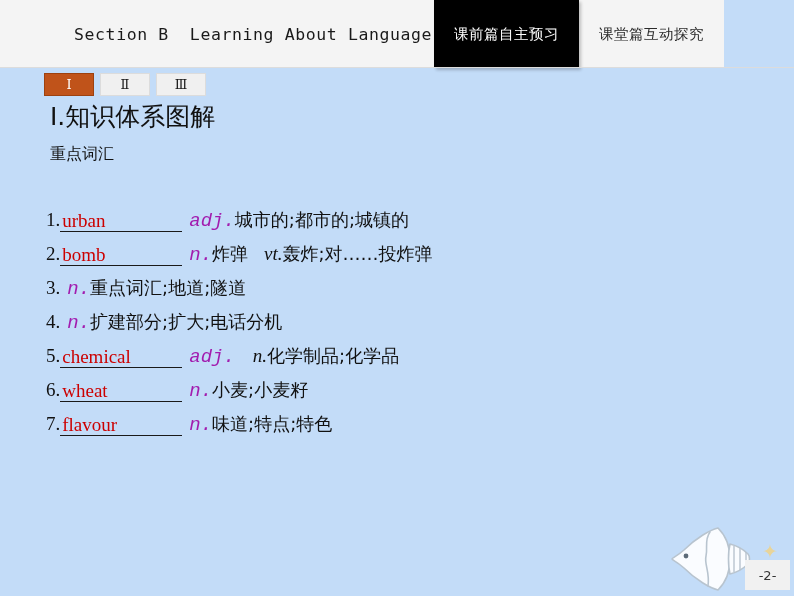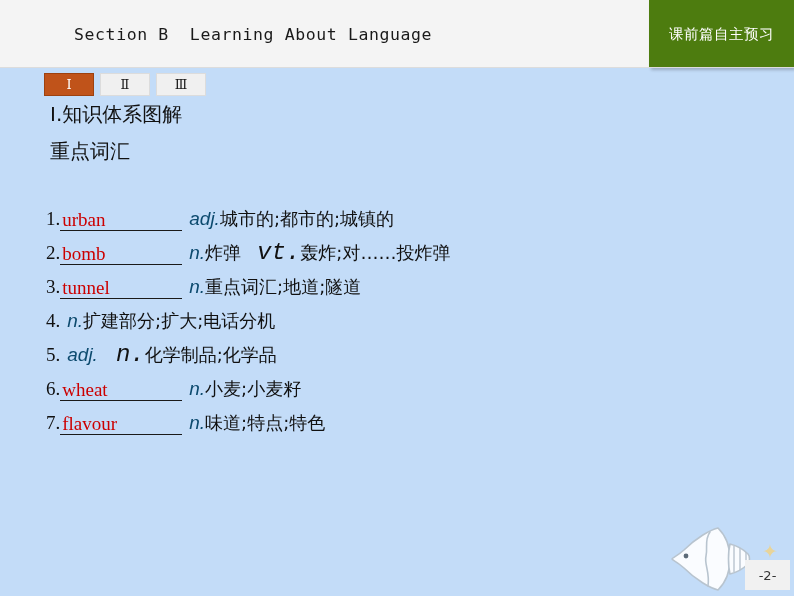--- a/index.html
+++ b/index.html
@@ -12,21 +12,21 @@
     overflow: hidden;
     background: #c3dcf8;
     font-family: "Liberation Serif", serif;
     position: relative;
   }
 
   
   .header {
     position: absolute;
     left: 0; top: 0;
-    width: 794px;
+    width: 724px;
     height: 68px;
     background: #f4f4f4;
     box-sizing: border-box;
   }
   .header-title {
     position: absolute;
     left: 74px;
     top: 0;
     height: 68px;
     display: flex;
@@ -51,21 +51,21 @@
     justify-content: center;
     font-family: "DejaVu Sans", "Liberation Sans", sans-serif;
     font-size: 14.5px;
     color: #2a2a2a;
     width: 145px;
     height: 68px;
     box-sizing: border-box;
     letter-spacing: 0.5px;
   }
   .htab.active {
-    background: #4d7c0f;
+    background: #000000;
     color: #ffffff;
     box-shadow: 2px 2px 3px rgba(0,0,0,0.22);
   }
   .header-rule {
     position: absolute;
     left: 0;
     top: 67px;
     width: 794px;
     height: 1px;
     background: #dcdcdc;
@@ -101,30 +101,30 @@
   
   .content {
     position: absolute;
     left: 0;
     top: 104px;
     width: 794px;
   }
   .sec-title {
     margin-left: 50px;
     font-family: "DejaVu Sans", "Liberation Sans", sans-serif;
-    font-size: 20px;
+    font-size: 25px;
     color: #111111;
     line-height: 1.0;
     white-space: pre;
   }
   .sub-title {
     margin-left: 50px;
     margin-top: 17px;
     font-family: "DejaVu Sans", "Liberation Sans", sans-serif;
-    font-size: 20px;
+    font-size: 16px;
     color: #111111;
     line-height: 1.0;
   }
 
   .vocab-list {
     margin: 0;
     padding: 0;
     list-style: none;
     margin-top: 18px;
   }
@@ -153,36 +153,36 @@
     height: 23px;
   }
   .v-word {
     font-family: "Liberation Serif", serif;
     font-size: 19px;
     color: #cc0000;
     position: relative;
     top: 1px;
   }
   .v-pos {
-    font-family: Liberation Sans, sans-serif;
+    font-family: Liberation Mono, monospace;
     font-style: italic;
     font-size: 19px;
-    color: #0c4a6e;
+    color: #a21caf;
     margin-left: 7px;
   }
   .v-def {
     font-family: "DejaVu Sans", "Liberation Sans", sans-serif;
     font-size: 18px;
     color: #111;
     margin-top: 28px;
   }
   .v-pos2 {
-    font-family: Liberation Mono, monospace;
+    font-family: Liberation Serif, serif;
     font-style: italic;
-    font-size: 24px;
+    font-size: 19px;
     color: #111;
   }
 
   
   .fish {
     position: absolute;
     left: 666px;
     top: 522px;
     width: 96px;
     height: 74px;
@@ -210,20 +210,21 @@
   }
 </style>
 </head>
 <body>
 
 <div class="header">
   <div class="header-title">Section B  Learning About Language</div>
 
   <div class="header-tabs">
     <div class="htab active">课前篇自主预习</div>
+    <div class="htab">课堂篇互动探究</div>
   </div>
 </div>
 <div class="header-rule"></div>
 
 <div class="numtabs">
   <div class="numtab active">Ⅰ</div>
   <div class="numtab">Ⅱ</div>
   <div class="numtab">Ⅲ</div>
 </div>
 
@@ -241,31 +242,31 @@
 
     <li class="vocab-item">
       <span class="v-num">2.</span>
       <span class="v-blank"><span class="v-word">bomb</span></span>
       <span class="v-pos">n.</span><span class="v-def">炸弹</span>
       <span class="v-pos2" style="margin-left:16px;">vt.</span><span class="v-def">轰炸;对……投炸弹</span>
     </li>
 
     <li class="vocab-item">
       <span class="v-num">3.</span>
-      <span class="v-blank"><span class="v-word">tunnel</span></span>
       <span class="v-pos">n.</span><span class="v-def">重点词汇;地道;隧道</span>
     </li>
 
     <li class="vocab-item">
       <span class="v-num">4.</span>
       <span class="v-pos">n.</span><span class="v-def">扩建部分;扩大;电话分机</span>
     </li>
 
     <li class="vocab-item">
       <span class="v-num">5.</span>
+      <span class="v-blank"><span class="v-word">chemical</span></span>
       <span class="v-pos">adj.</span>
       <span class="v-pos2" style="margin-left:18px;">n.</span><span class="v-def">化学制品;化学品</span>
     </li>
 
     <li class="vocab-item">
       <span class="v-num">6.</span>
       <span class="v-blank"><span class="v-word">wheat</span></span>
       <span class="v-pos">n.</span><span class="v-def">小麦;小麦籽</span>
     </li>
 

